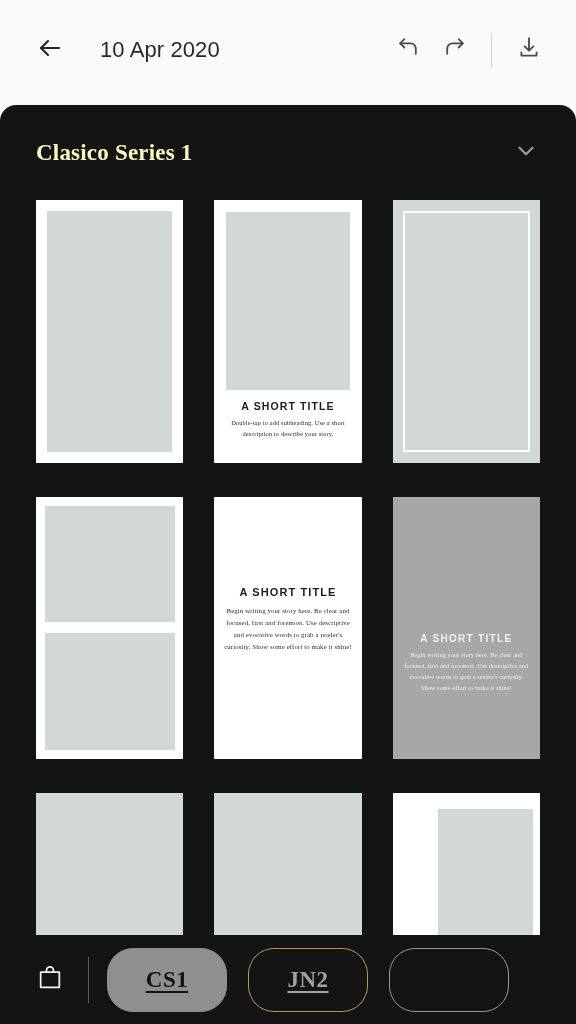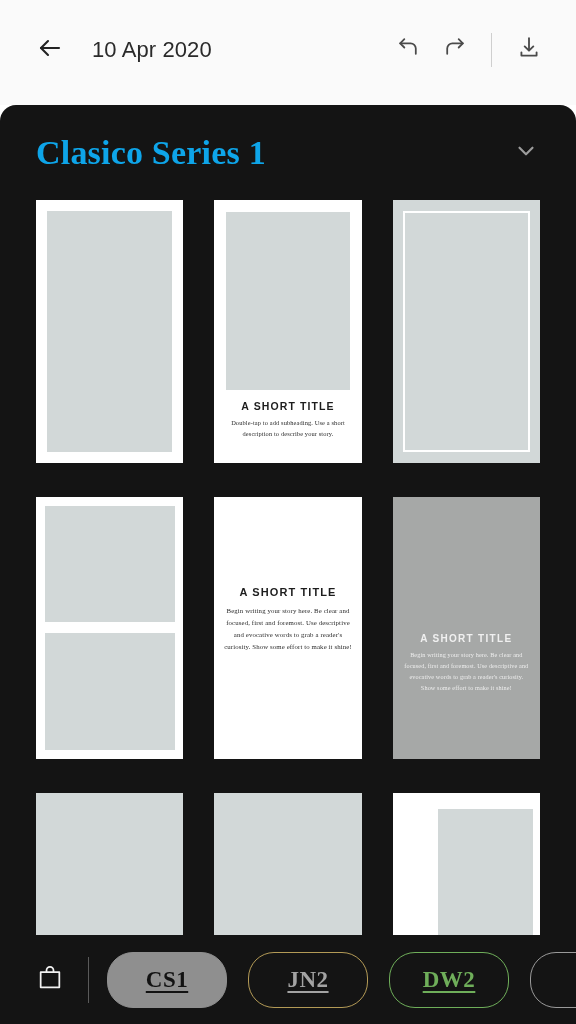--- a/index.html
+++ b/index.html
@@ -14,41 +14,41 @@
   
   .topbar{
     position:absolute; top:0; left:0; width:576px; height:105px;
     background:#fafafa;
     display:flex; align-items:center;
     padding:0 24px 6px 28px;
   }
   .back-btn{ width:44px; height:44px; display:flex; align-items:center; justify-content:center; flex:0 0 auto; }
   .doc-title{
     font-size:22px; color:#2a2a2a; letter-spacing:.1px;
-    margin-left:20px; white-space:nowrap;
+    margin-left:28px; white-space:nowrap;
     font-family:"Liberation Sans", sans-serif;
   }
   .topbar-spacer{ flex:1 1 auto; }
   .tb-icon{ width:46px; height:46px; display:flex; align-items:center; justify-content:center; flex:0 0 auto; }
   .tb-divider{ width:1px; height:34px; background:#cfcfcf; margin:0 14px; flex:0 0 auto; }
 
   
   .panel{
     position:absolute; top:105px; left:0; width:576px; height:919px;
     background:#141414;
     border-top-left-radius:16px; border-top-right-radius:16px;
     overflow:hidden;
   }
   .panel-header{
     height:95px; display:flex; align-items:center;
     padding:0 28px 0 36px;
   }
   .panel-title{
     font-family:"Liberation Serif", serif;
-    font-size:34px; font-weight:700; color:#0ea5e9; letter-spacing:.2px;
+    font-size:23px; font-weight:700; color:#fef9c3; letter-spacing:.2px;
   }
   .panel-header-spacer{ flex:1 1 auto; }
   .chevron-btn{ width:44px; height:44px; display:flex; align-items:center; justify-content:center; }
 
   
   .grid{
     padding:0 36px;
     display:grid;
     grid-template-columns:repeat(3, 1fr);
     column-gap:31px;
@@ -119,21 +119,21 @@
     position:absolute; left:0; bottom:0; width:576px; height:89px;
     background:#141414;
     display:flex; align-items:center;
     padding-left:26px;
     overflow:hidden;
   }
   .bag-btn{ width:48px; height:48px; display:flex; align-items:center; justify-content:center; flex:0 0 auto; }
   .tb-vdiv{ width:1px; height:46px; background:#5a5a5a; margin:0 18px 0 14px; flex:0 0 auto; }
   .pills{ display:flex; align-items:center; gap:21px; flex:1 1 auto; }
   .pill{
-    height:56px; min-width:120px; padding:0 26px;
+    height:64px; min-width:120px; padding:0 26px;
     border-radius:26px;
     display:flex; align-items:center; justify-content:center;
     flex:0 0 auto;
     background:transparent;
     border:1.6px solid transparent;
   }
   .pill-label{
     font-family:"Liberation Serif", serif;
     font-size:23px; font-weight:700; letter-spacing:.5px;
     text-decoration:underline; text-underline-offset:4px;
@@ -271,22 +271,19 @@
 
     <div class="tb-vdiv"></div>
 
     <div class="pills">
       <div class="pill active">
         <span class="pill-label">CS1</span>
       </div>
       <div class="pill" id="pill1" style="border-color: rgb(179, 154, 86);">
         <span class="pill-label" style="color: #a3a3a3;">JN2</span>
       </div>
-      <div class="pill" id="pill2" style="border-color: rgb(111, 174, 90);">
-        <span class="pill-label" style="color: rgb(111, 174, 90);">DW2</span>
-      </div>
       <div class="pill cut" id="pill3" style="border-color: rgb(154, 154, 154);">
         <span class="pill-label" style="color: rgb(154, 154, 154);"></span>
       </div>
     </div>
 
   </div>
 </div>
 
 </body></html>

